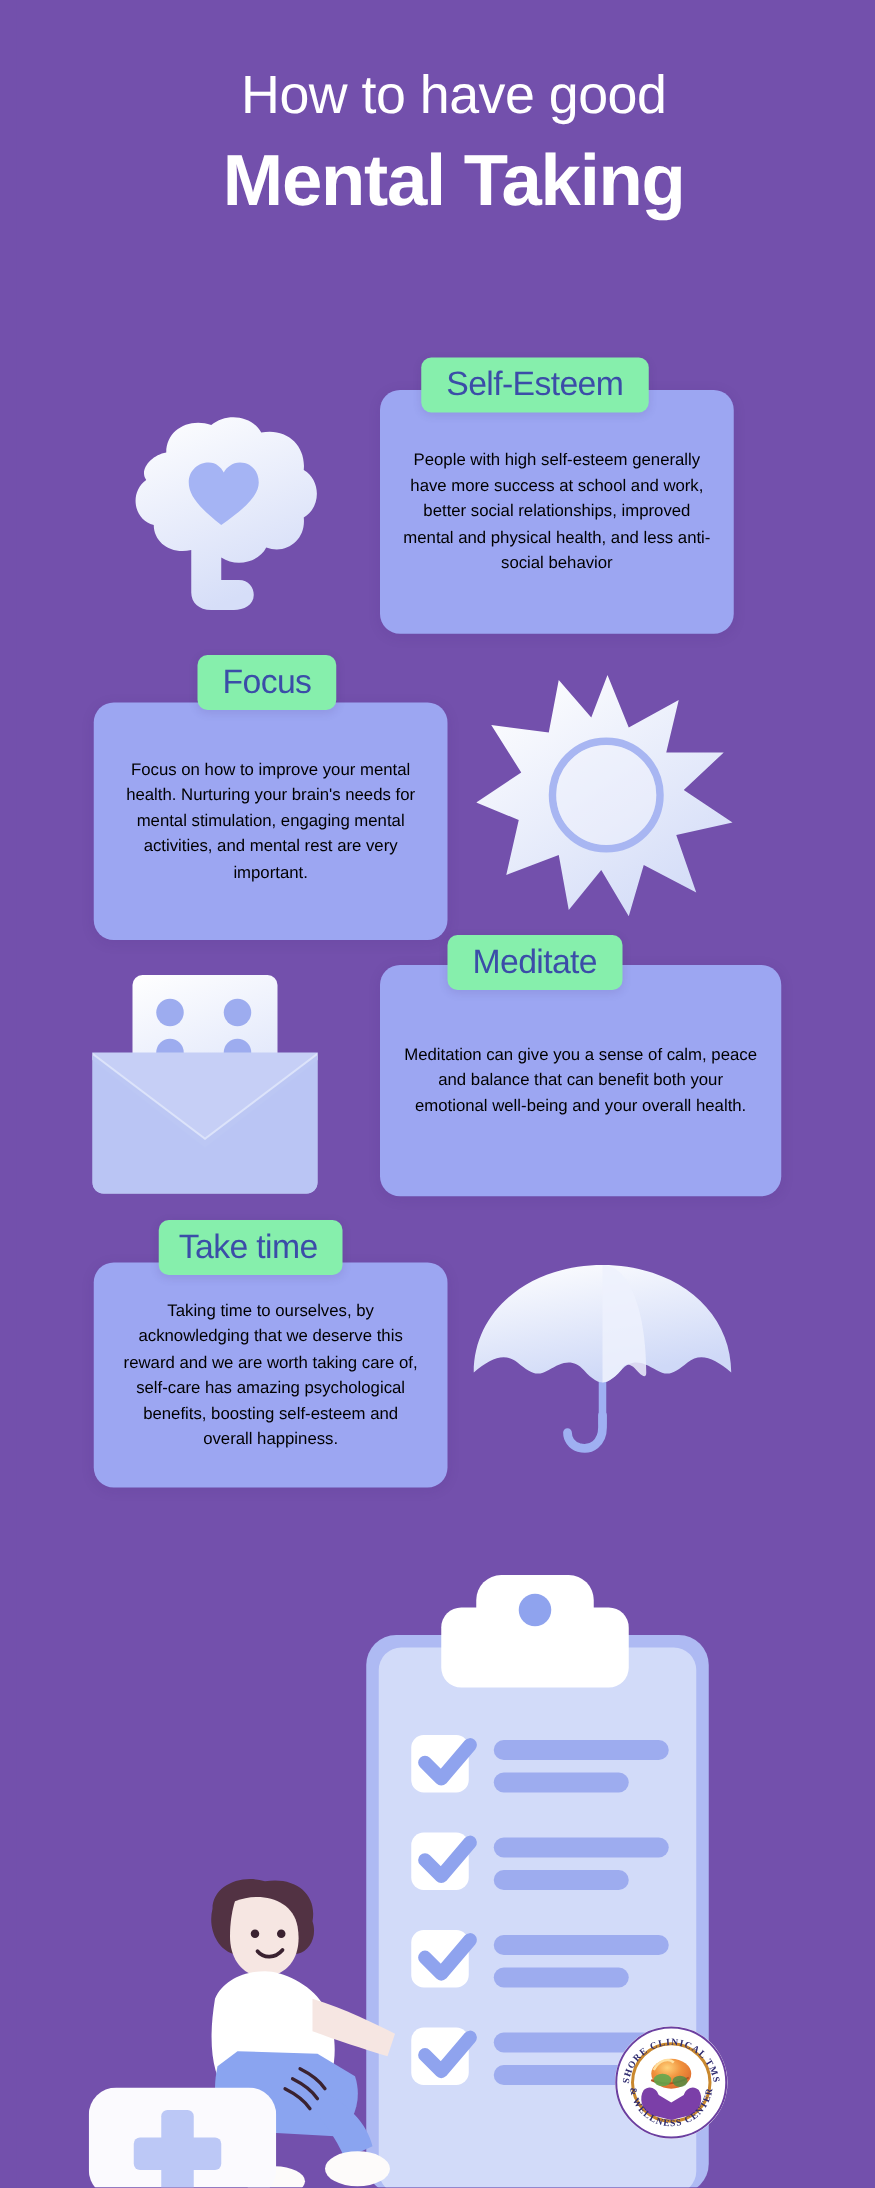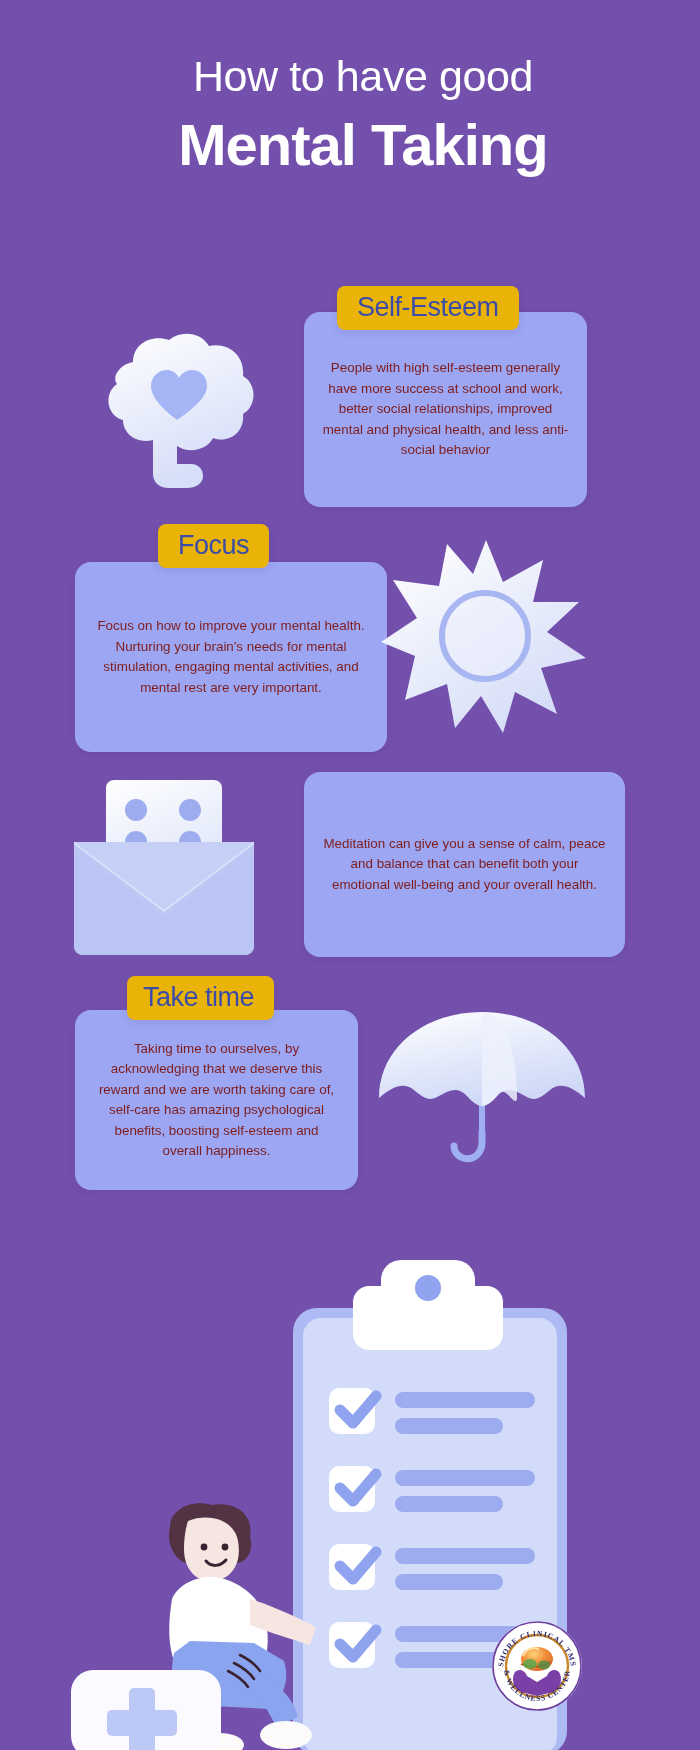--- a/index.html
+++ b/index.html
@@ -49,29 +49,29 @@
   
   .section { position: absolute; }
 
   .card {
     position: absolute;
     background: #9CA6F2;
     border-radius: 16px;
     box-shadow: 0 2px 10px rgba(60,30,110,0.10);
   }
   .card-text {
-    color: #7f1d1d;
+    color: #000000;
     font-size: 13.4px;
     line-height: 20.5px;
     text-align: center;
     padding: 0 18px;
   }
   .pill {
     position: absolute;
-    background: #eab308;
+    background: #86efac;
     border-radius: 8px;
     padding: 7px 20px 9px 20px;
     box-shadow: 0 2px 8px rgba(60,30,110,0.12);
     z-index: 5;
   }
   .pill-text {
     color: #3B4DA8;
     font-size: 27px;
     font-weight: 400;
     letter-spacing: -0.5px;
@@ -83,21 +83,21 @@
 
   
   #sec1 { top: 286px; left: 0; width: 700px; height: 230px; }
   #sec1 .card  { left: 291px; top: 26px; width: 283px; height: 195px;
                  display: flex; align-items: center; justify-content: center; }
   #sec1 .pill  { left: 324px; top: 0px; }
   #sec1 .icon-box { left: 60px; top: 42px; width: 210px; height: 160px; }
 
   
   #sec2 { top: 520px; left: 0; width: 700px; height: 215px; }
-  #sec2 .card  { left: 62px; top: 42px; width: 312px; height: 190px;
+  #sec2 .card  { left: 62px; top: 42px; width: 283px; height: 190px;
                  display: flex; align-items: center; justify-content: center; }
   #sec2 .pill  { left: 145px; top: 4px; }
   #sec2 .icon-box { left: 368px; top: 18px; width: 210px; height: 195px; }
 
   
   #sec3 { top: 748px; left: 0; width: 700px; height: 215px; }
   #sec3 .card  { left: 291px; top: 24px; width: 321px; height: 185px;
                  display: flex; align-items: center; justify-content: center; }
   #sec3 .pill  { left: 345px; top: 0px; }
   #sec3 .icon-box { left: 55px; top: 22px; width: 195px; height: 185px; }
@@ -222,20 +222,23 @@
         <path d="M6 72 L96 140 L186 72 L186 78 L96 148 L6 78 Z" fill="#DCE3FA"></path>
         <path d="M6 74 L96 142 L186 74 L186 176 C186 181 182 185 177 185
                  L15 185 C10 185 6 181 6 176 Z" fill="#B8C4F3" opacity="0.92"></path>
       </svg>
     </div>
 
     <div class="card">
       <div class="card-text">Meditation can give you a sense of calm, peace and balance that can benefit both your emotional well-being and your overall health.</div>
     </div>
 
+    <div class="pill">
+      <div class="pill-text">Meditate</div>
+    </div>
   </div>
 
   <div class="section" id="sec4">
 
     <div class="card">
       <div class="card-text">Taking time to ourselves, by acknowledging that we deserve this reward and we are worth taking care of, self-care has amazing psychological benefits, boosting self-esteem and overall happiness.</div>
     </div>
 
     <div class="pill">
       <div class="pill-text">Take time</div>

